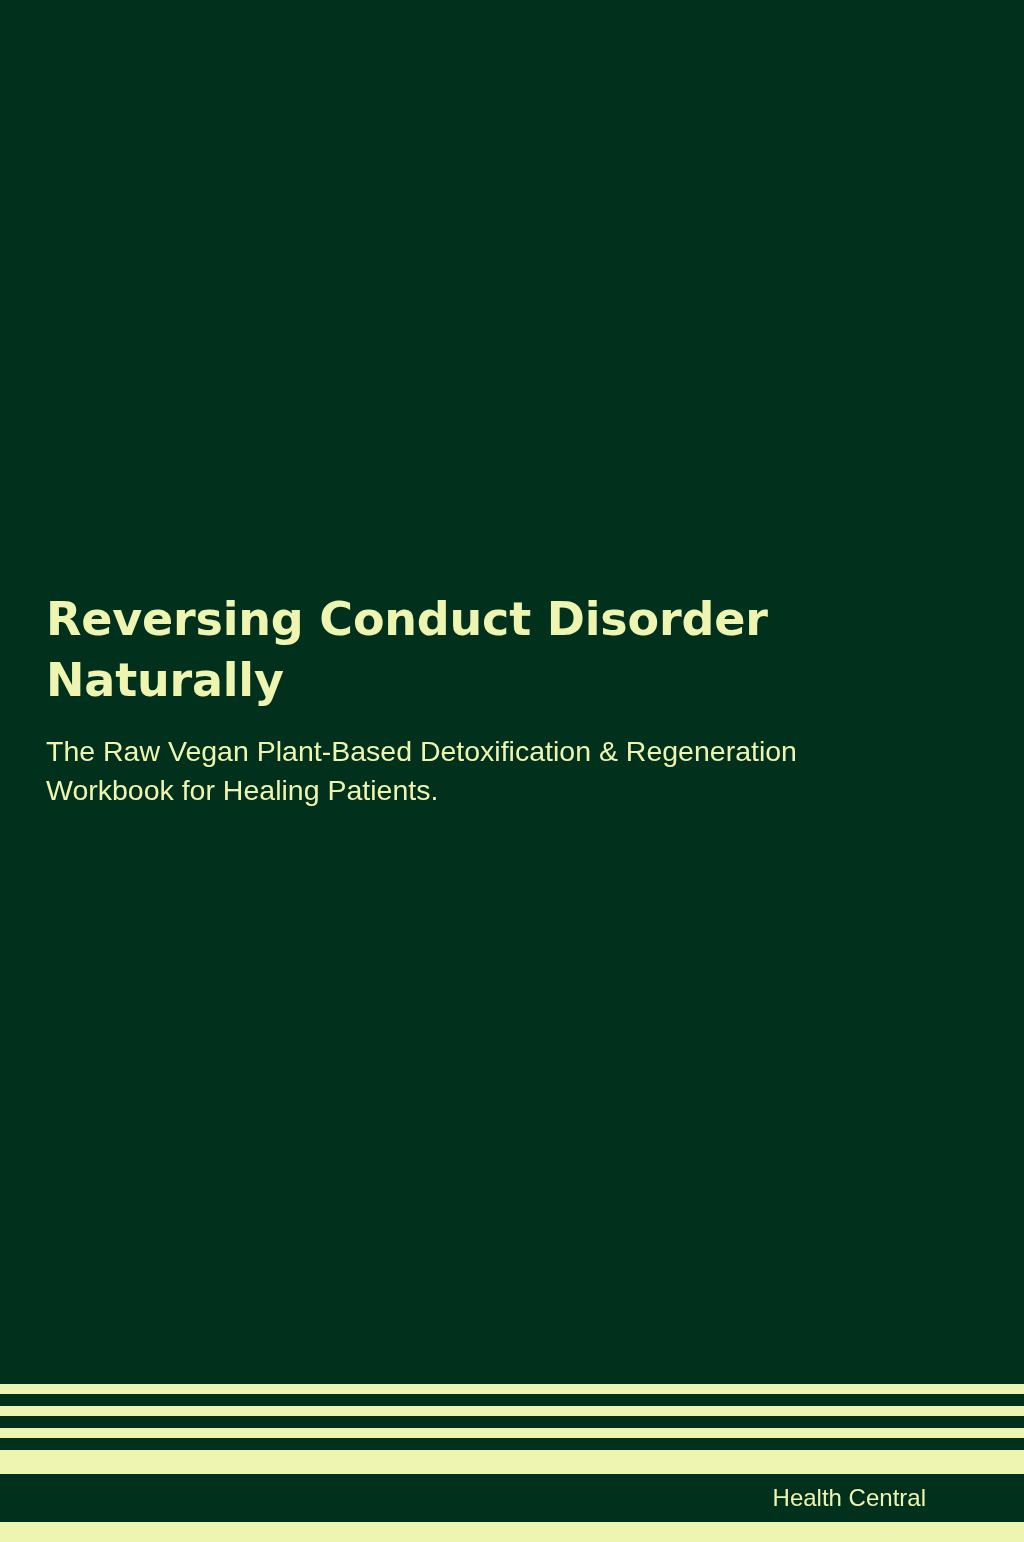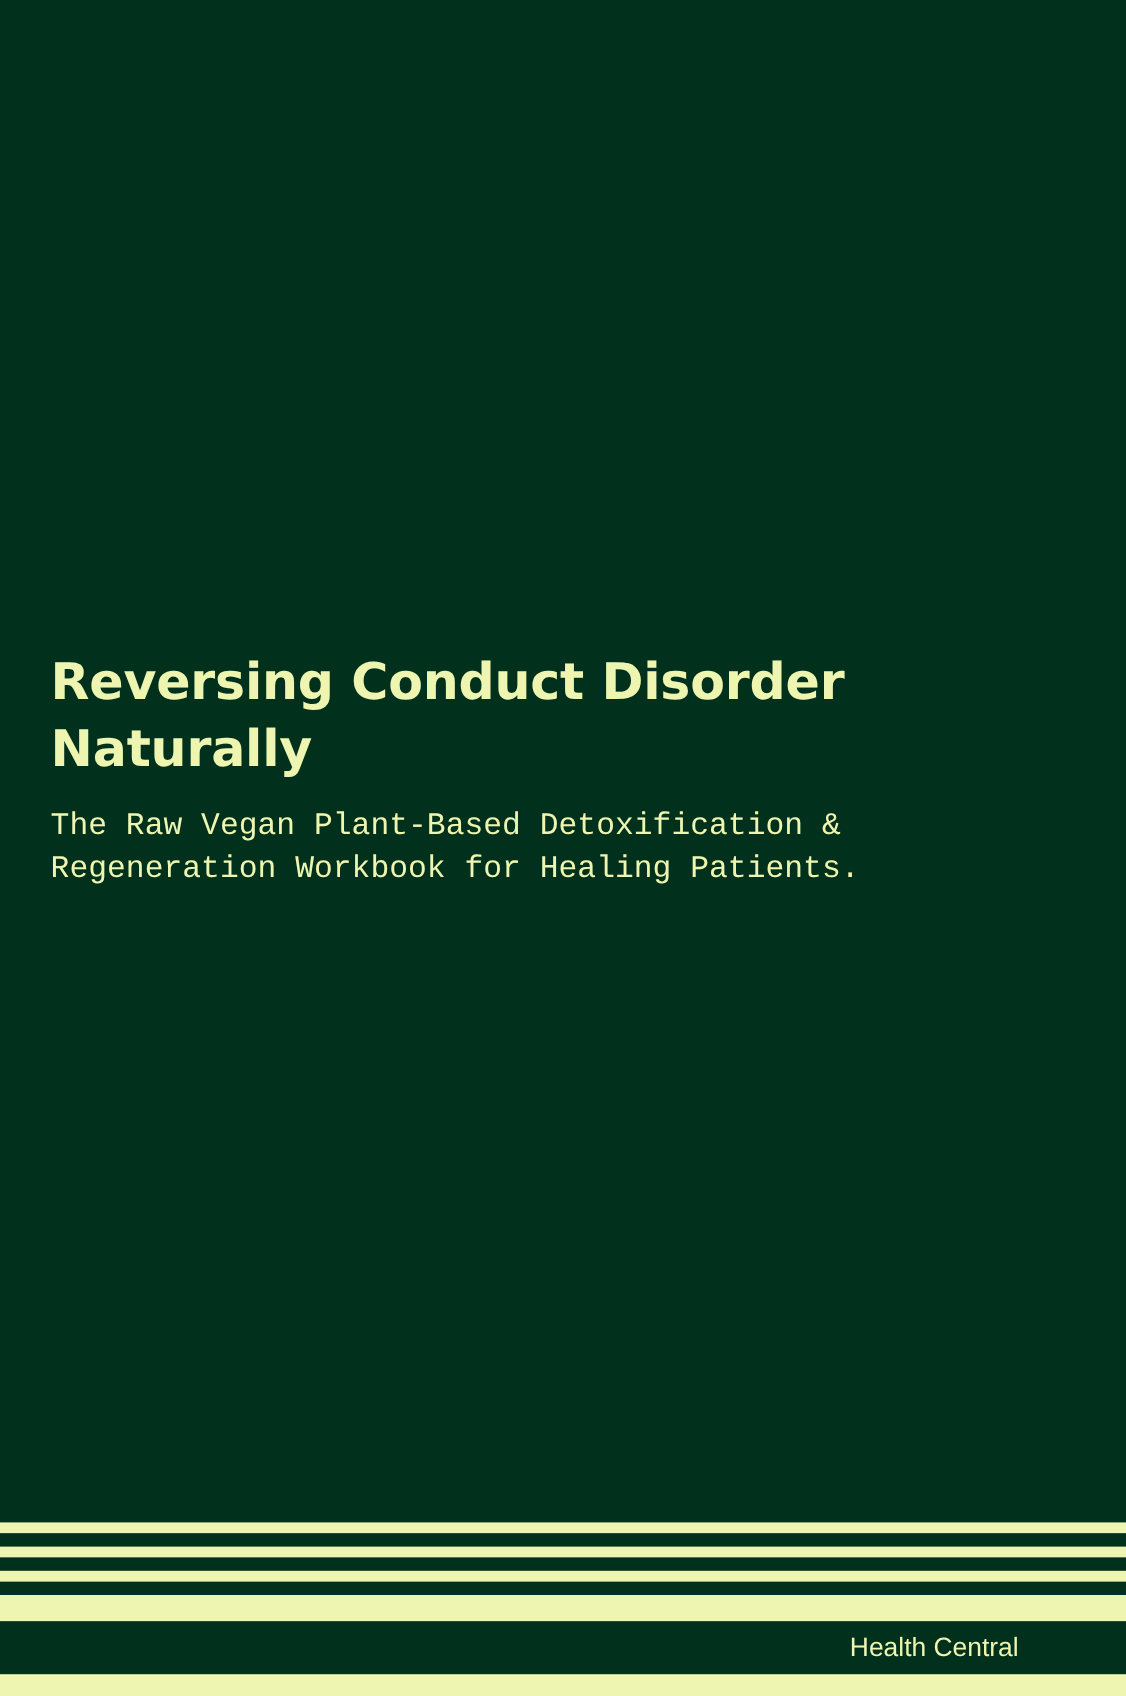--- a/index.html
+++ b/index.html
@@ -31,21 +31,21 @@
     font-family: "DejaVu Sans", sans-serif;
     font-weight: bold;
     font-size: 46px;
     line-height: 1.32;
     letter-spacing: -0.2px;
     margin: 0;
     max-width: 800px;
   }
   .subtitle {
     color: #eef5b0;
-    font-family: Liberation Mono, monospace;
+    font-family: Liberation Sans, sans-serif;
     font-size: 28.5px;
     line-height: 1.35;
     margin: 22px 0 0 0;
     max-width: 870px;
   }
   .volume {
     color: #eef5b0;
     font-family: "DejaVu Sans", sans-serif;
     font-weight: bold;
     font-size: 23px;

